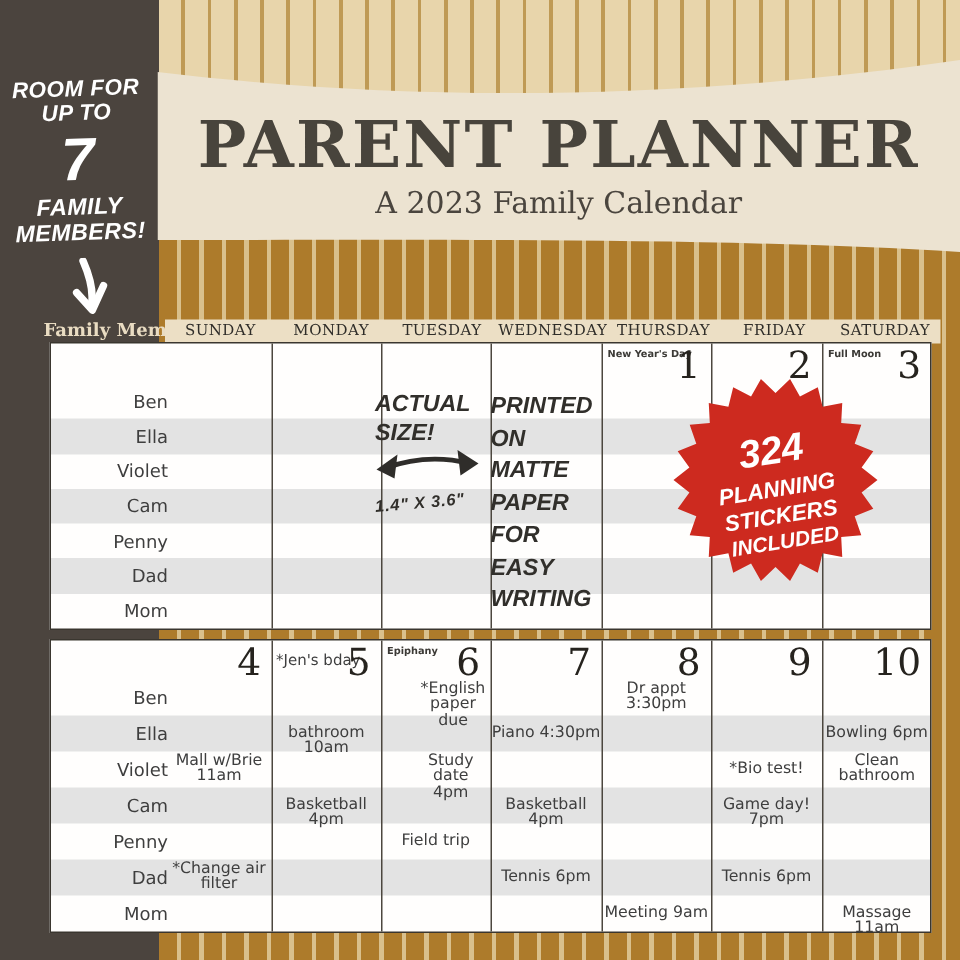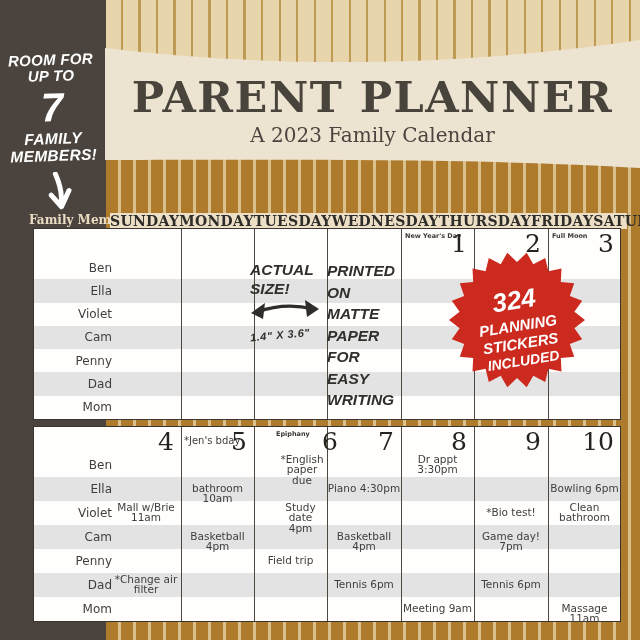--- a/index.html
+++ b/index.html
@@ -44,21 +44,21 @@
     font-family:"DejaVu Serif", serif; font-weight:bold; font-size:12px;
     color:#e9dcc2; text-align:center; line-height:15px; white-space:nowrap;
   }
   
   .day-strip {
     position:absolute; left:110px; top:213px; width:517px; height:16px;
     background:var(--day-strip,#ecdfc5); display:flex;
   }
   .day-header {
     flex:1; text-align:center; font-family:"DejaVu Serif", serif;
-    font-weight:bold; font-size:14px; letter-spacing:0.3px;
+    font-weight:normal; font-size:10px; letter-spacing:0.3px;
     color:#2f2d29; line-height:16px; white-space:nowrap;
   }
   
   .week {
     position:absolute; left:33px; width:588px; background:#fffefd;
     border:1px solid #3a362f; z-index:2;
   }
   .daterow { position:relative; }
   .mrow { position:relative; }
   .mrow.gray { background:var(--row-gray,#e3e3e3); }
@@ -199,21 +199,21 @@
         <div class="gridline" style="left: 367px;"></div>
         <div class="gridline" style="left: 440px;"></div>
         <div class="gridline" style="left: 514px;"></div>
         <div class="datecell" style="left: 77px; width: 70px; height: 26px;">
           <span class="date-num">4</span>
         </div>
         <div class="datecell" style="left: 147px; width: 73px; height: 26px;">
           <span class="date-note hand">*Jen's bday</span>
           <span class="date-num">5</span>
         </div>
-        <div class="datecell" style="left: 238px; width: 73px; height: 26px; padding-left: 12px;">
+        <div class="datecell" style="left: 220px; width: 73px; height: 26px; padding-left: 12px;">
           <span class="holiday">Epiphany</span>
           <span class="date-num">6</span>
         </div>
         <div class="datecell" style="left: 293px; width: 74px; height: 26px;">
           <span class="date-num">7</span>
         </div>
         <div class="datecell" style="left: 367px; width: 73px; height: 26px;">
           <span class="date-num">8</span>
         </div>
         <div class="datecell" style="left: 440px; width: 74px; height: 26px;">

